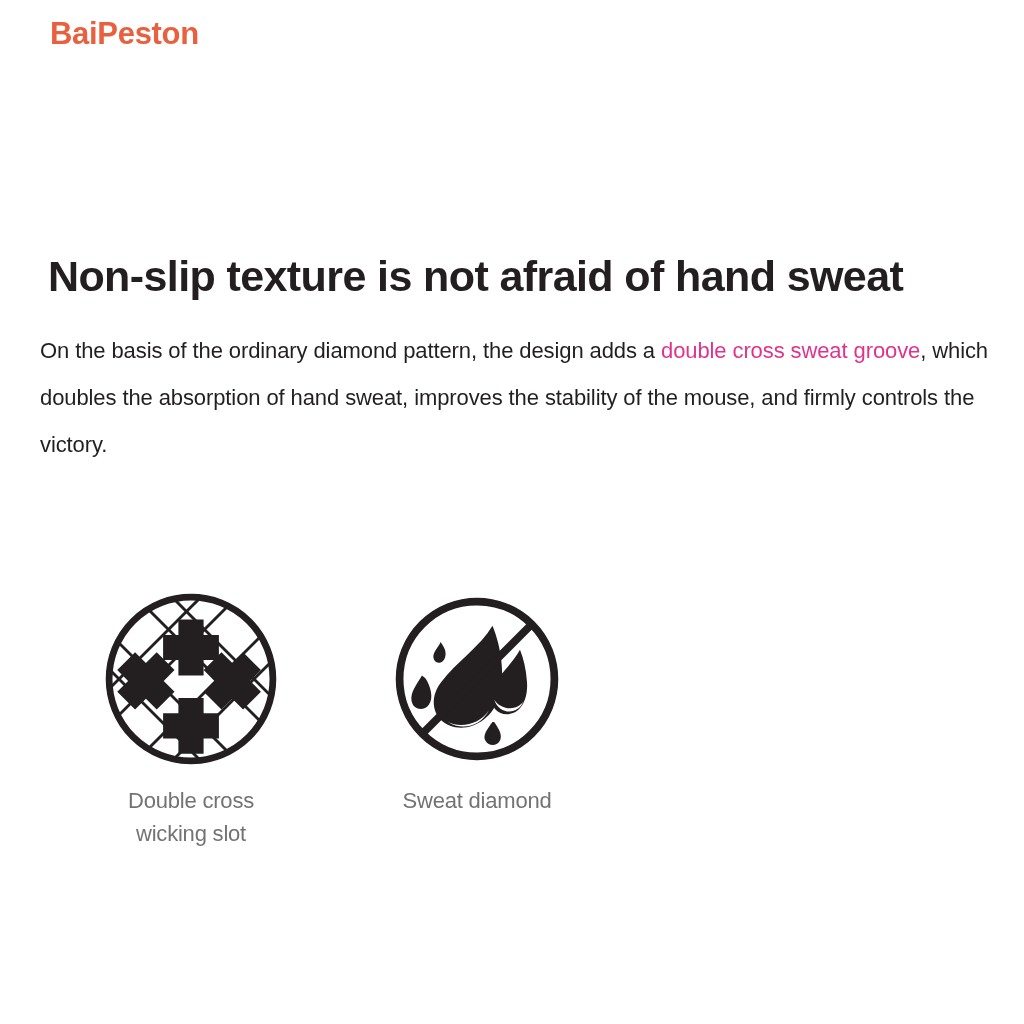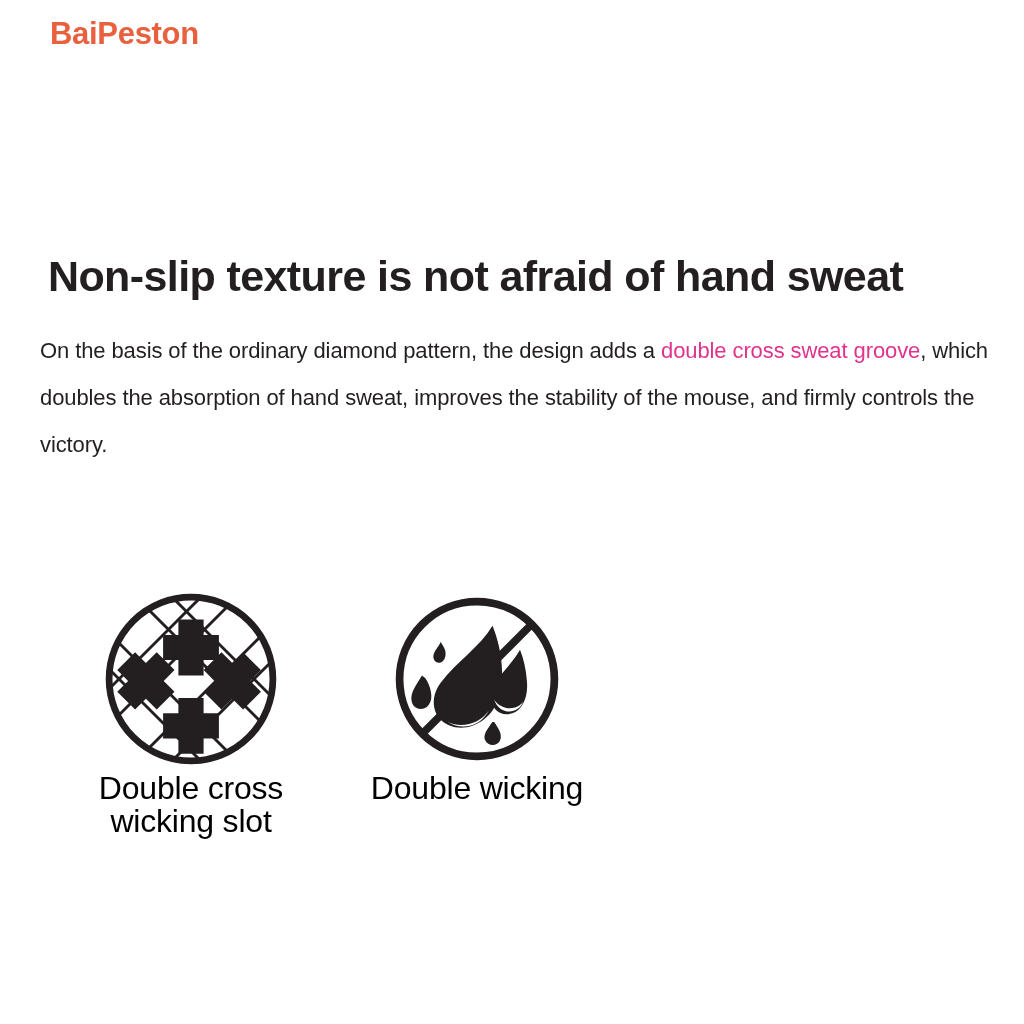--- a/index.html
+++ b/index.html
@@ -87,24 +87,25 @@
     height: 186px;
     display: flex;
     align-items: center;
     justify-content: center;
   }
   .icon-wrap svg {
     display: block;
   }
 
   .caption {
-    font-size: 32px;
+    margin-top: 12px;
+    font-size: 22px;
     line-height: 33px;
     letter-spacing: -0.2px;
-    color: #000000;
+    color: #737373;
   }
   .caption span {
     display: block;
   }
 </style>
 </head>
 <body>
 
 <div class="page">
 
@@ -185,18 +186,18 @@
           <path d="M46 60 C 42 68, 36 74, 36 80 C 36 86, 41 90, 46 88 C 52 86, 54 78, 52 71 C 50 66, 48 63, 46 60 Z" fill="#231f20" transform="translate(11,-6) scale(0.85) translate(9,14)"></path>
 
           <path d="M36 96 C 30 106, 22 116, 24 126 C 26 136, 38 138, 44 130 C 50 122, 46 108, 40 99 Z" fill="#231f20"></path>
 
           <path d="M118 150 C 112 158, 106 166, 110 172 C 114 179, 124 178, 127 171 C 130 164, 124 156, 120 150 Z" fill="#231f20"></path>
 
           <path d="M39 161 L 161 39" stroke="#231f20" stroke-width="9" stroke-linecap="butt" fill="none"></path>
         </svg>
       </div>
       <div class="caption">
-        <span>Double wicking</span>
+        <span>Sweat diamond</span>
       </div>
     </div>
 
   </div>
 </div>
 
 </body></html>

